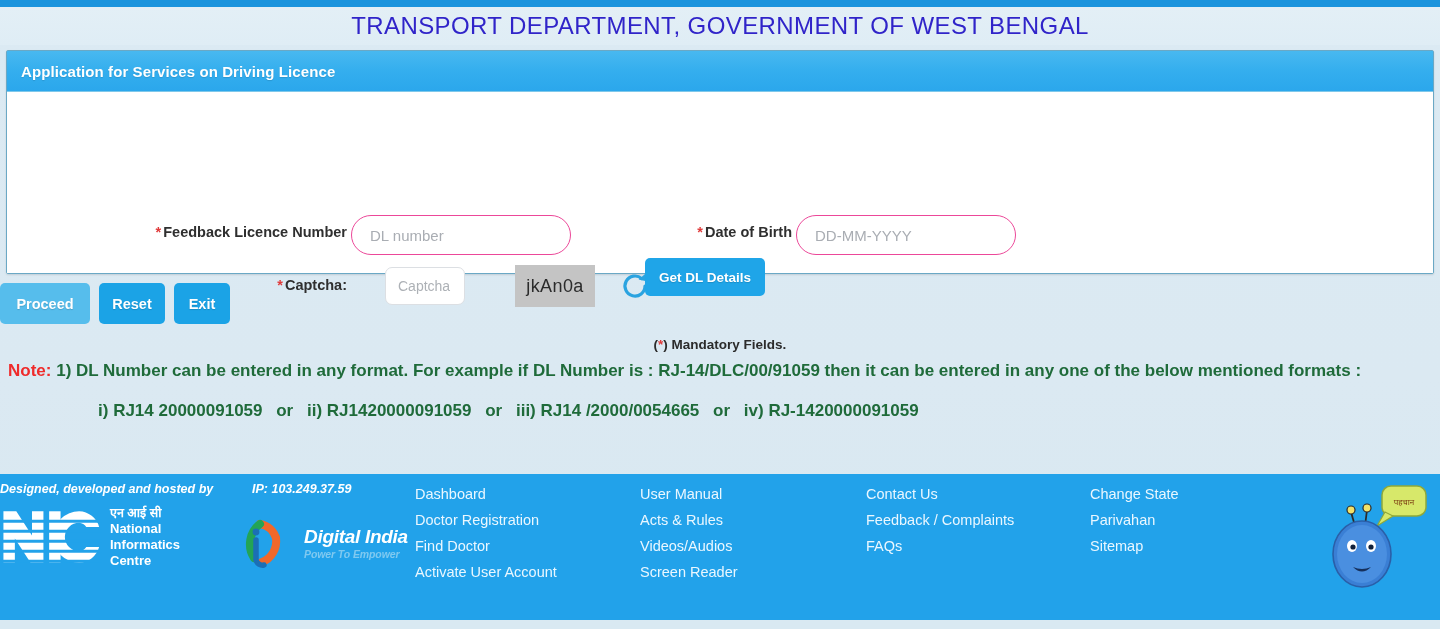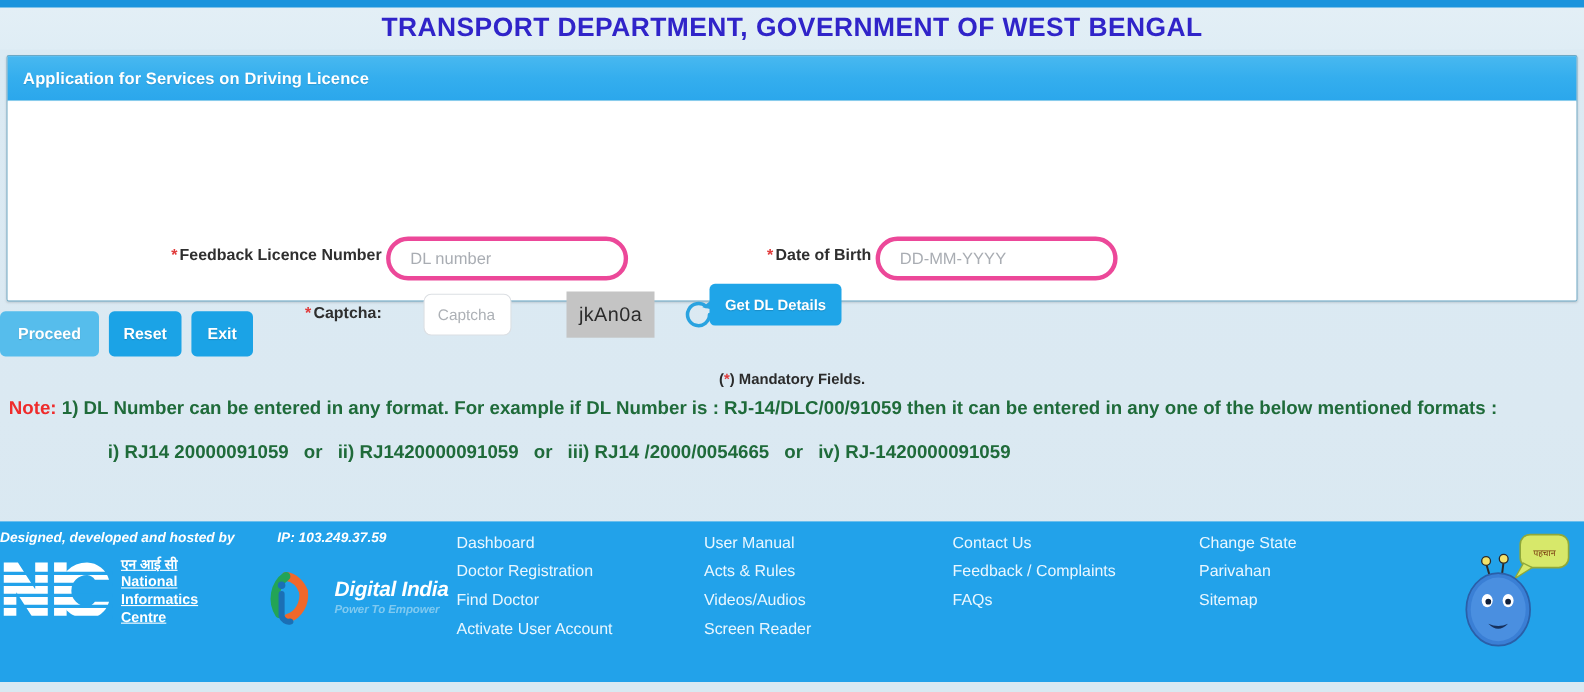--- a/index.html
+++ b/index.html
@@ -27,21 +27,21 @@
   
   .site-title-wrap {
     position: absolute; left: 0; top: 7px;
     width: 1440px; height: 38px;
     display: flex; align-items: center; justify-content: center;
     background: linear-gradient(180deg,#e3eff6 0%, #dfedf5 100%);
   }
   .site-title {
     color: #3024c9;
     font-size: 24px;
-    font-weight: bold;
+    font-weight: normal;
     letter-spacing: 0.4px;
     white-space: nowrap;
     font-family: "Liberation Sans", sans-serif;
   }
 
   
   .panel {
     position: absolute;
     left: 6px; top: 50px;
     width: 1428px; height: 224px;
@@ -77,21 +77,21 @@
     font-weight: bold;
     color: #2f2f2f;
     text-align: right;
     white-space: nowrap;
   }
   .req { color: #e03a3a; font-weight: bold; margin-right: 2px; }
 
   .pill-input {
     position: absolute;
     height: 40px;
-    border: 4px solid #ec4899;
+    border: 1px solid #ec4899;
     border-radius: 22px;
     background: #fff;
     font-size: 15px;
     color: #a21caf;
     padding: 3px 18px;
     outline: none;
     font-family: "Liberation Sans", sans-serif;
   }
   .pill-input::placeholder { color: #a9adb3; }
 
@@ -229,21 +229,20 @@
     position: absolute; left: 2px; top: 32px;
     display: flex; align-items: center; gap: 8px;
   }
   .nic-mark { width: 100px; height: 62px; }
   .nic-text {
     color: #ffffff;
     font-size: 13px;
     font-weight: bold;
     line-height: 1.22;
     white-space: nowrap;
-    text-decoration: underline;
   }
   .nic-hindi { font-size: 12.5px; }
 
   
   .digital-india {
     position: absolute; left: 240px; top: 40px;
     display: flex; align-items: center; gap: 6px;
   }
   .di-text { line-height: 1.0; }
   .di-main {

